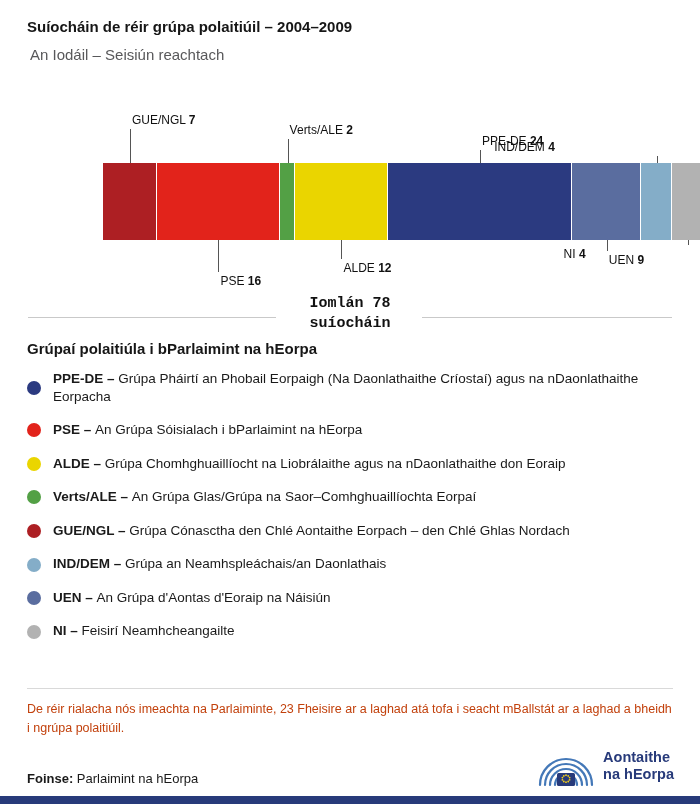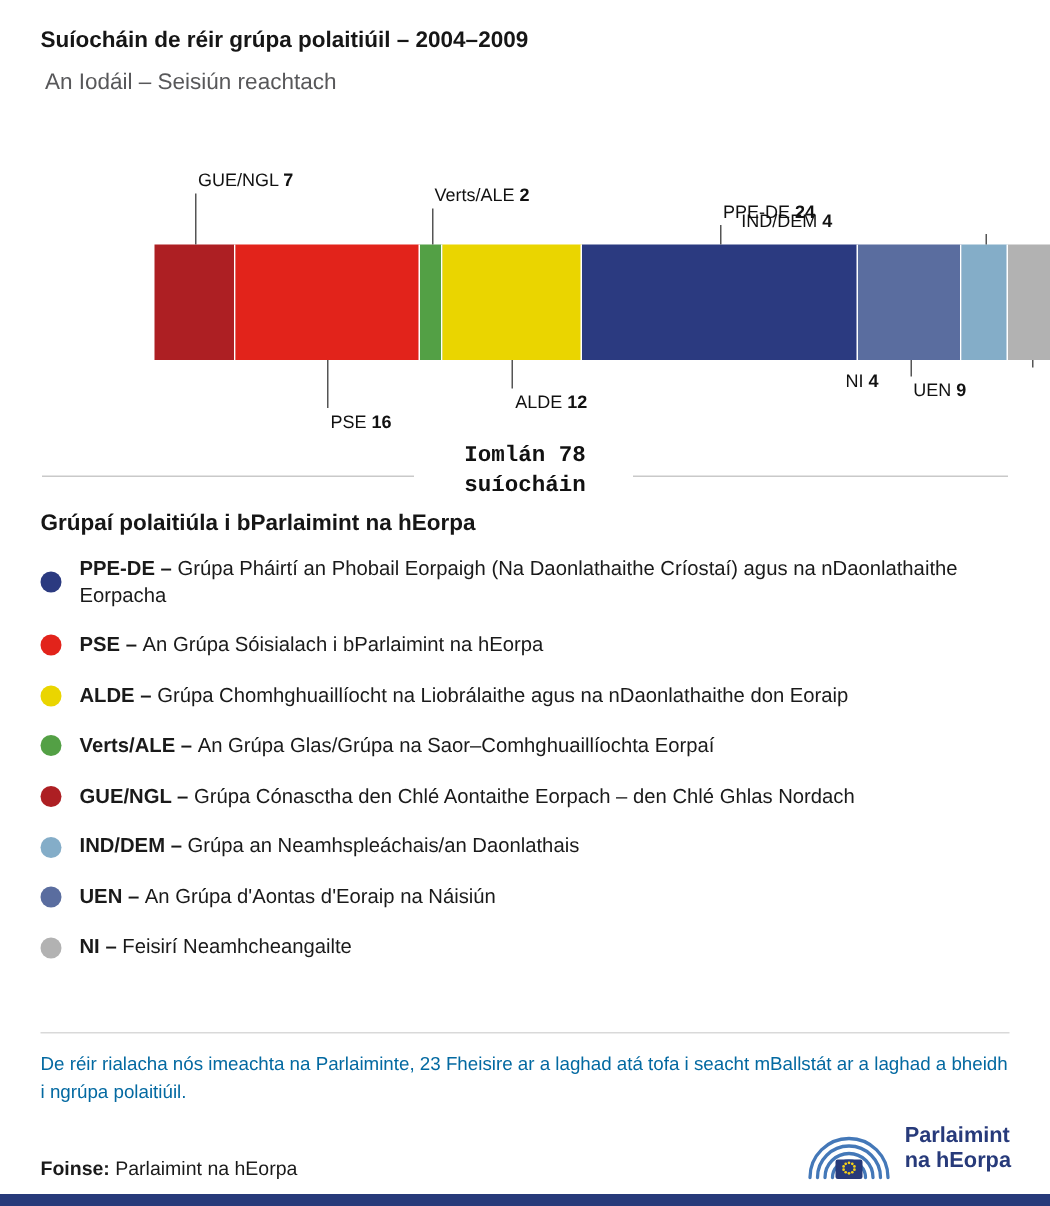--- a/index.html
+++ b/index.html
@@ -32,21 +32,21 @@
   
   .legend-heading { position:absolute; left:27px; top:340px; font-size:15px; font-weight:bold; color:#161616; }
   #legend-items { position:absolute; left:27px; top:370px; width:648px; }
   .legend-row { display:flex; align-items:center; margin-bottom:16px; }
   .dot { width:14px; height:14px; border-radius:50%; flex:0 0 14px; margin-right:12px; margin-top:1px; }
   .legend-text { font-size:13.5px; color:#1a1a1a; line-height:1.3; }
   .legend-text b { font-weight:bold; }
 
   
   .divider { position:absolute; left:27px; top:688px; width:646px; height:1px; background:#d9d9d9; }
-  .footnote { position:absolute; left:27px; top:700px; width:650px; font-size:12.5px; color:#0369a1; line-height:1.5; }
+  .footnote { position:absolute; left:27px; top:700px; width:650px; font-size:12.5px; color:#c2410c; line-height:1.5; }
   .source { position:absolute; left:27px; top:771px; font-size:13px; color:#1a1a1a;text-align:right; }
   .source b { font-weight:bold; }
   .logo { position:absolute; right:26px; top:744px; display:flex; align-items:center; }
   .logo-text { font-size:14.5px; font-weight:bold; color:#273a7a; line-height:1.2; margin-left:8px; }
   .bottom-bar { position:absolute; left:0; bottom:0; width:700px; height:8px; background:#273a7a; }
 </style>
 </head>
 <body>
 
 <div class="page">
@@ -149,20 +149,20 @@
         <circle cx="32.6" cy="35.8" r="0.9"></circle>
           <circle cx="31.2" cy="37.5" r="0.9"></circle>
           <circle cx="29" cy="38.2" r="0.9"></circle>
         <circle cx="26.8" cy="37.5" r="0.9"></circle>
           <circle cx="25.4" cy="35.8" r="0.9"></circle>
           <circle cx="25.4" cy="33.6" r="0.9"></circle>
         <circle cx="26.8" cy="31.9" r="0.9"></circle>
       </g>
     </svg>
     <div class="logo-text">
-      <div>Parlaimint</div>
+      <div>Aontaithe</div>
       <div>na hEorpa</div>
     </div>
   </div>
 
   <div class="bottom-bar"></div>
 
 </div>
 
 </body></html>

